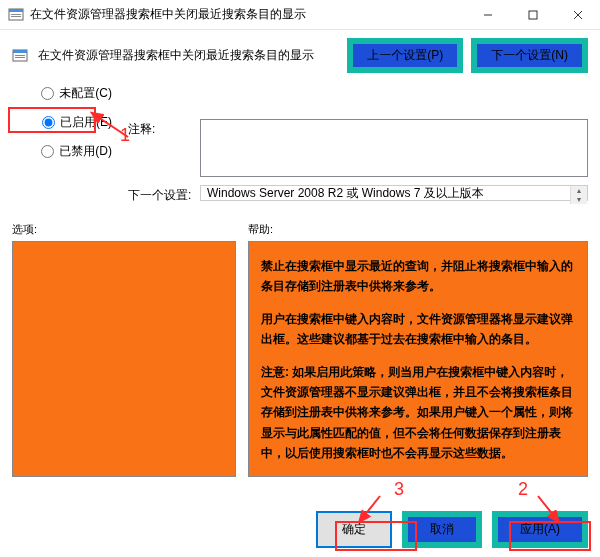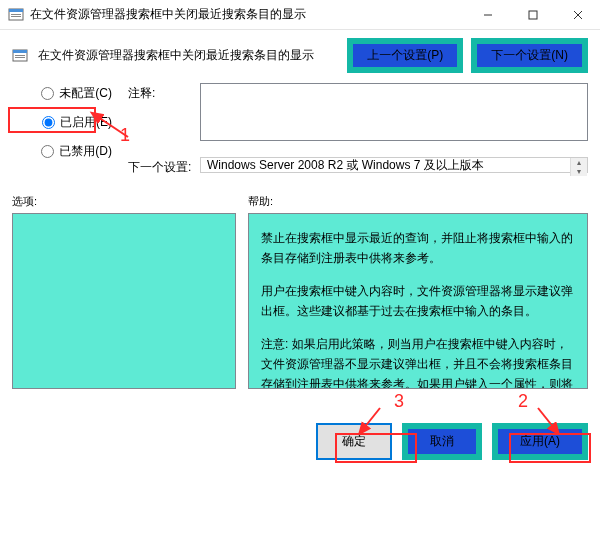--- a/index.html
+++ b/index.html
@@ -93,21 +93,22 @@
   }
   .arrow1 {
     position: absolute;
     left: 76px; top: 26px;
     pointer-events: none;
   }
   .fields {
     flex: 1;
     display: flex;
     flex-direction: column;
-    gap: 16px;
+    gap: 8px;
+    margin-top: 36px;
   }
   .field-row {
     display: flex;
     align-items: flex-start;
     gap: 8px;
   }
   .field-row label {
     width: 64px;
     padding-top: 2px;
   }
@@ -147,23 +148,24 @@
   }
   .section-labels .lbl-left { width: 236px; }
   .section-labels div { font-size: 11px; }
   .panes {
     display: flex;
     gap: 12px;
     margin-top: 4px;
   }
   .pane {
     border: 1px solid #828790;
-    background: #5eead4;
-    height: 176px;
+    background: #f97316;
+    height: 236px;
     overflow: auto;
+    font-weight: bold;
   }
   .pane-left { width: 224px; }
   .pane-right { flex: 1; padding: 14px 12px; line-height: 1.7; font-size: 12px; }
   .pane-right p { margin-bottom: 12px; }
   .footer {
     display: flex;
     justify-content: flex-end;
     gap: 10px;
     padding: 34px 12px 10px 0;
     position: relative;

